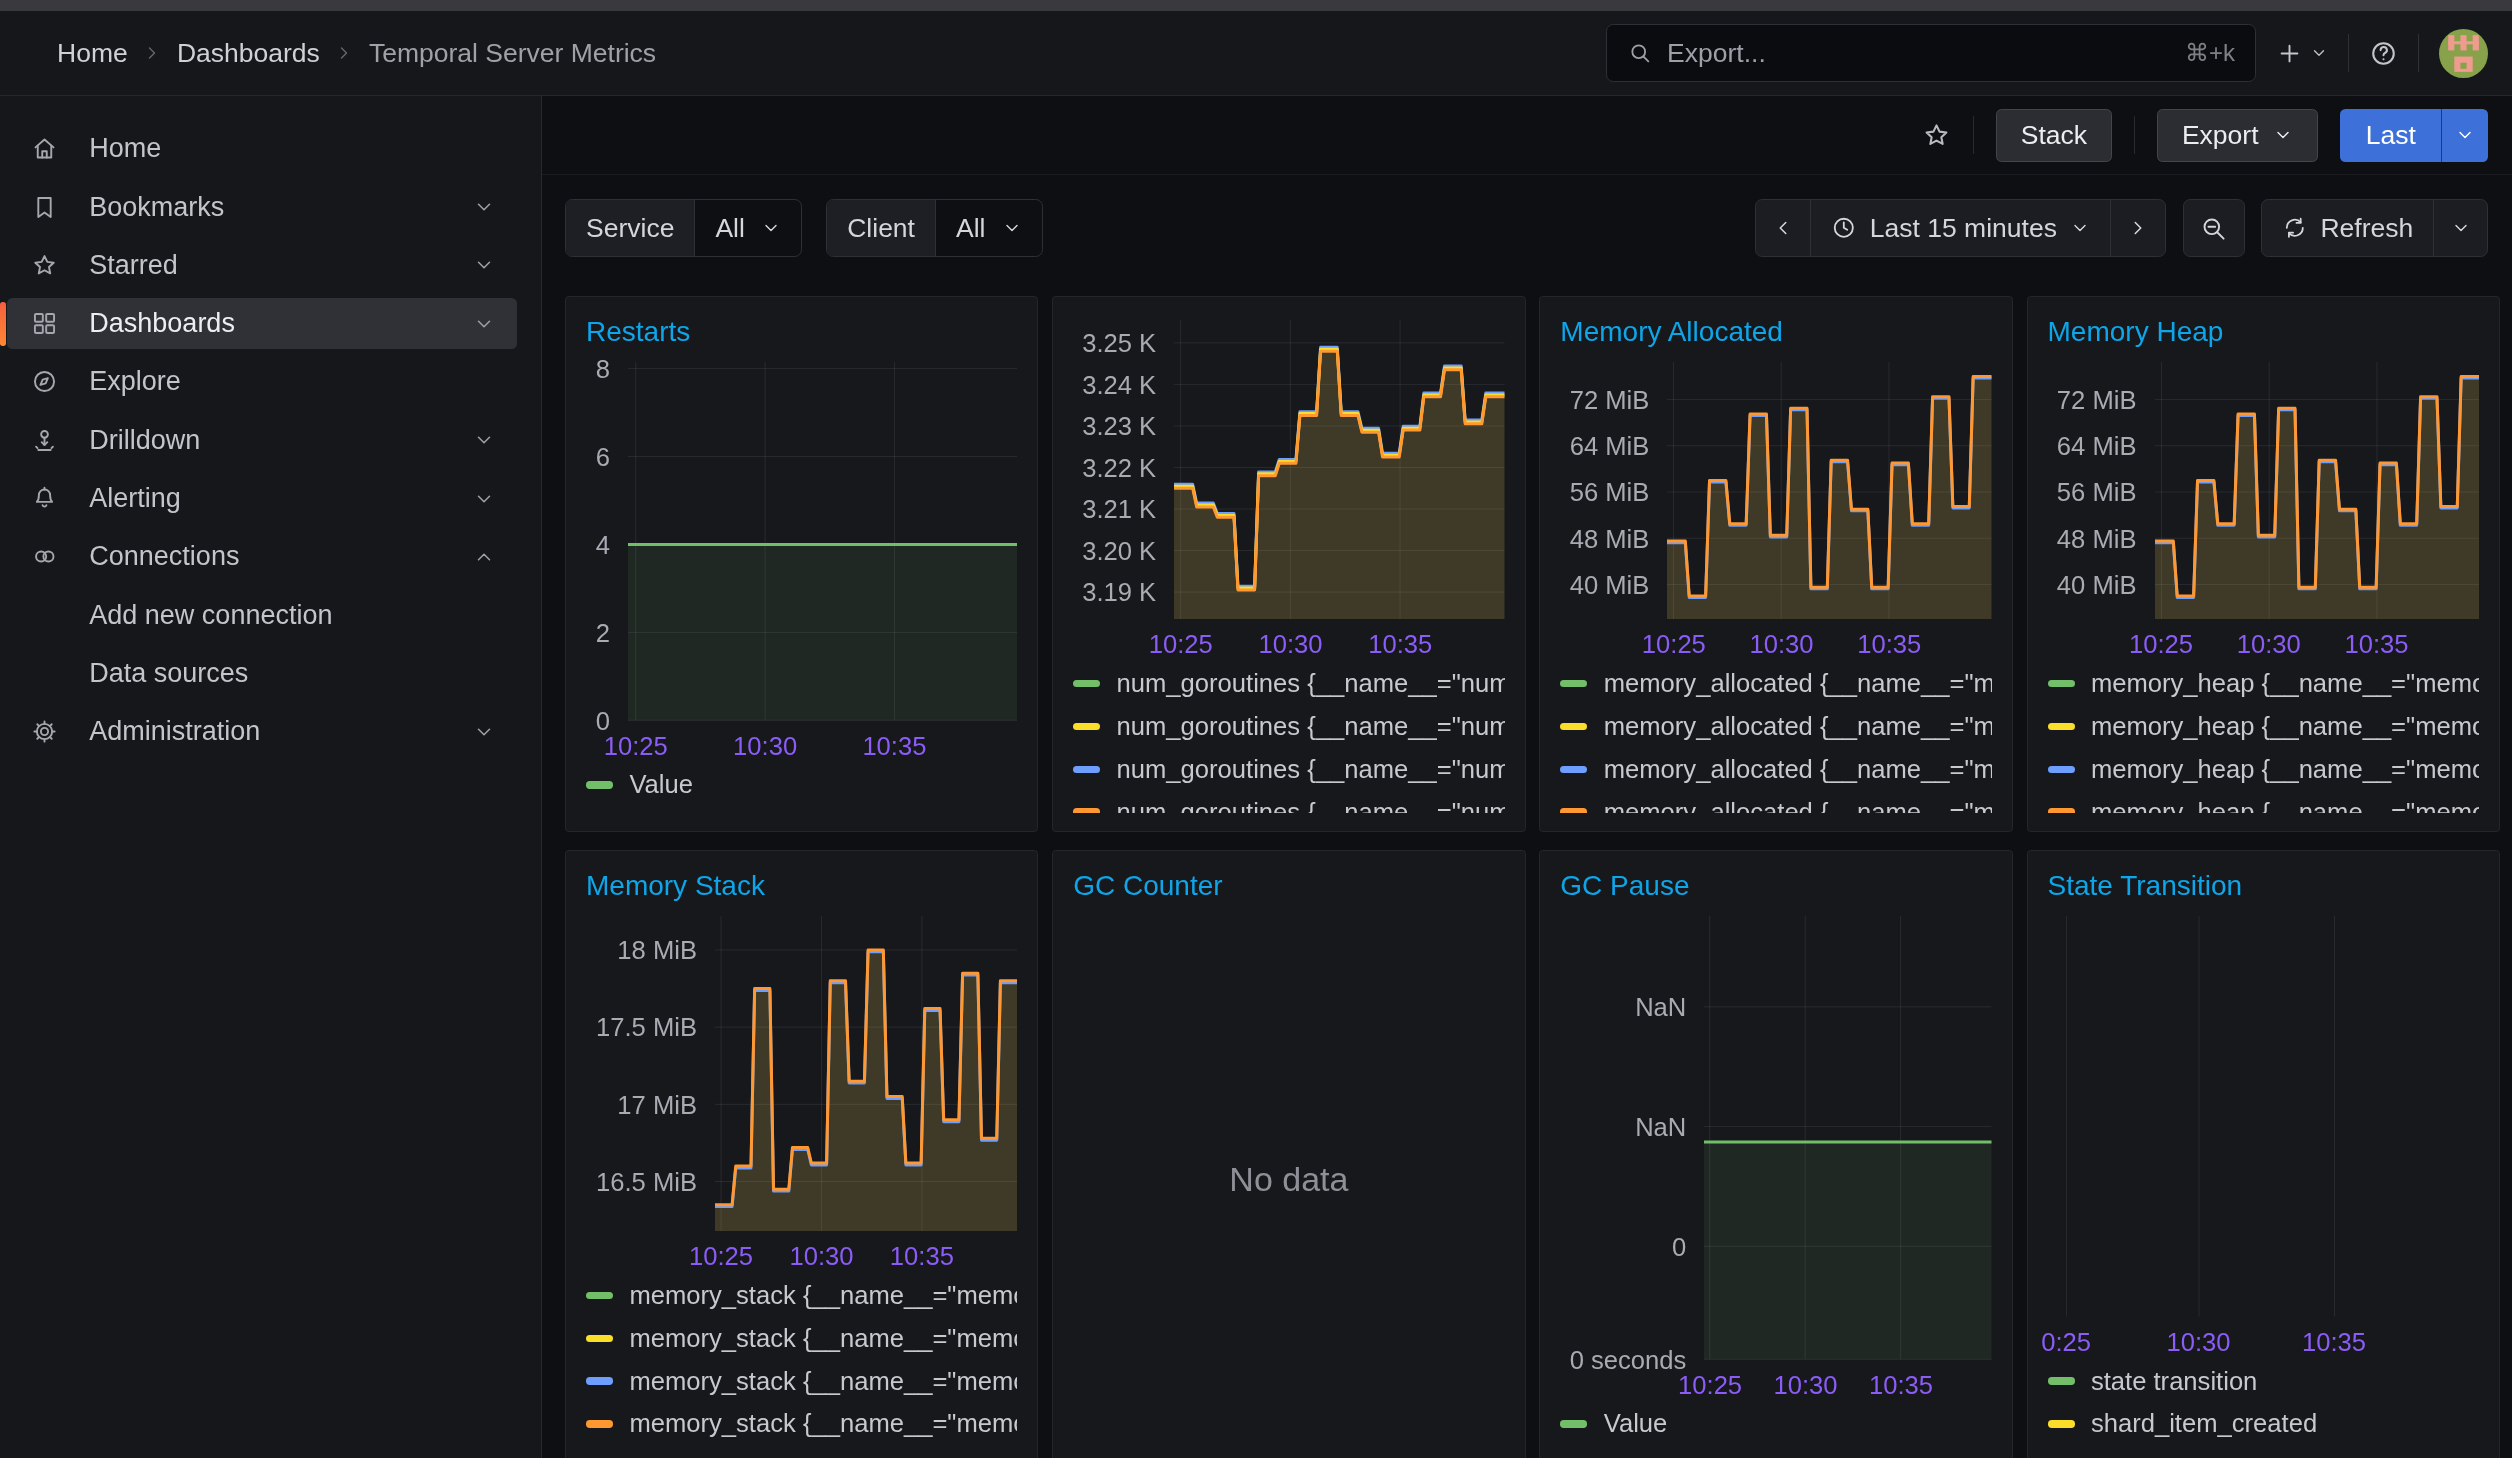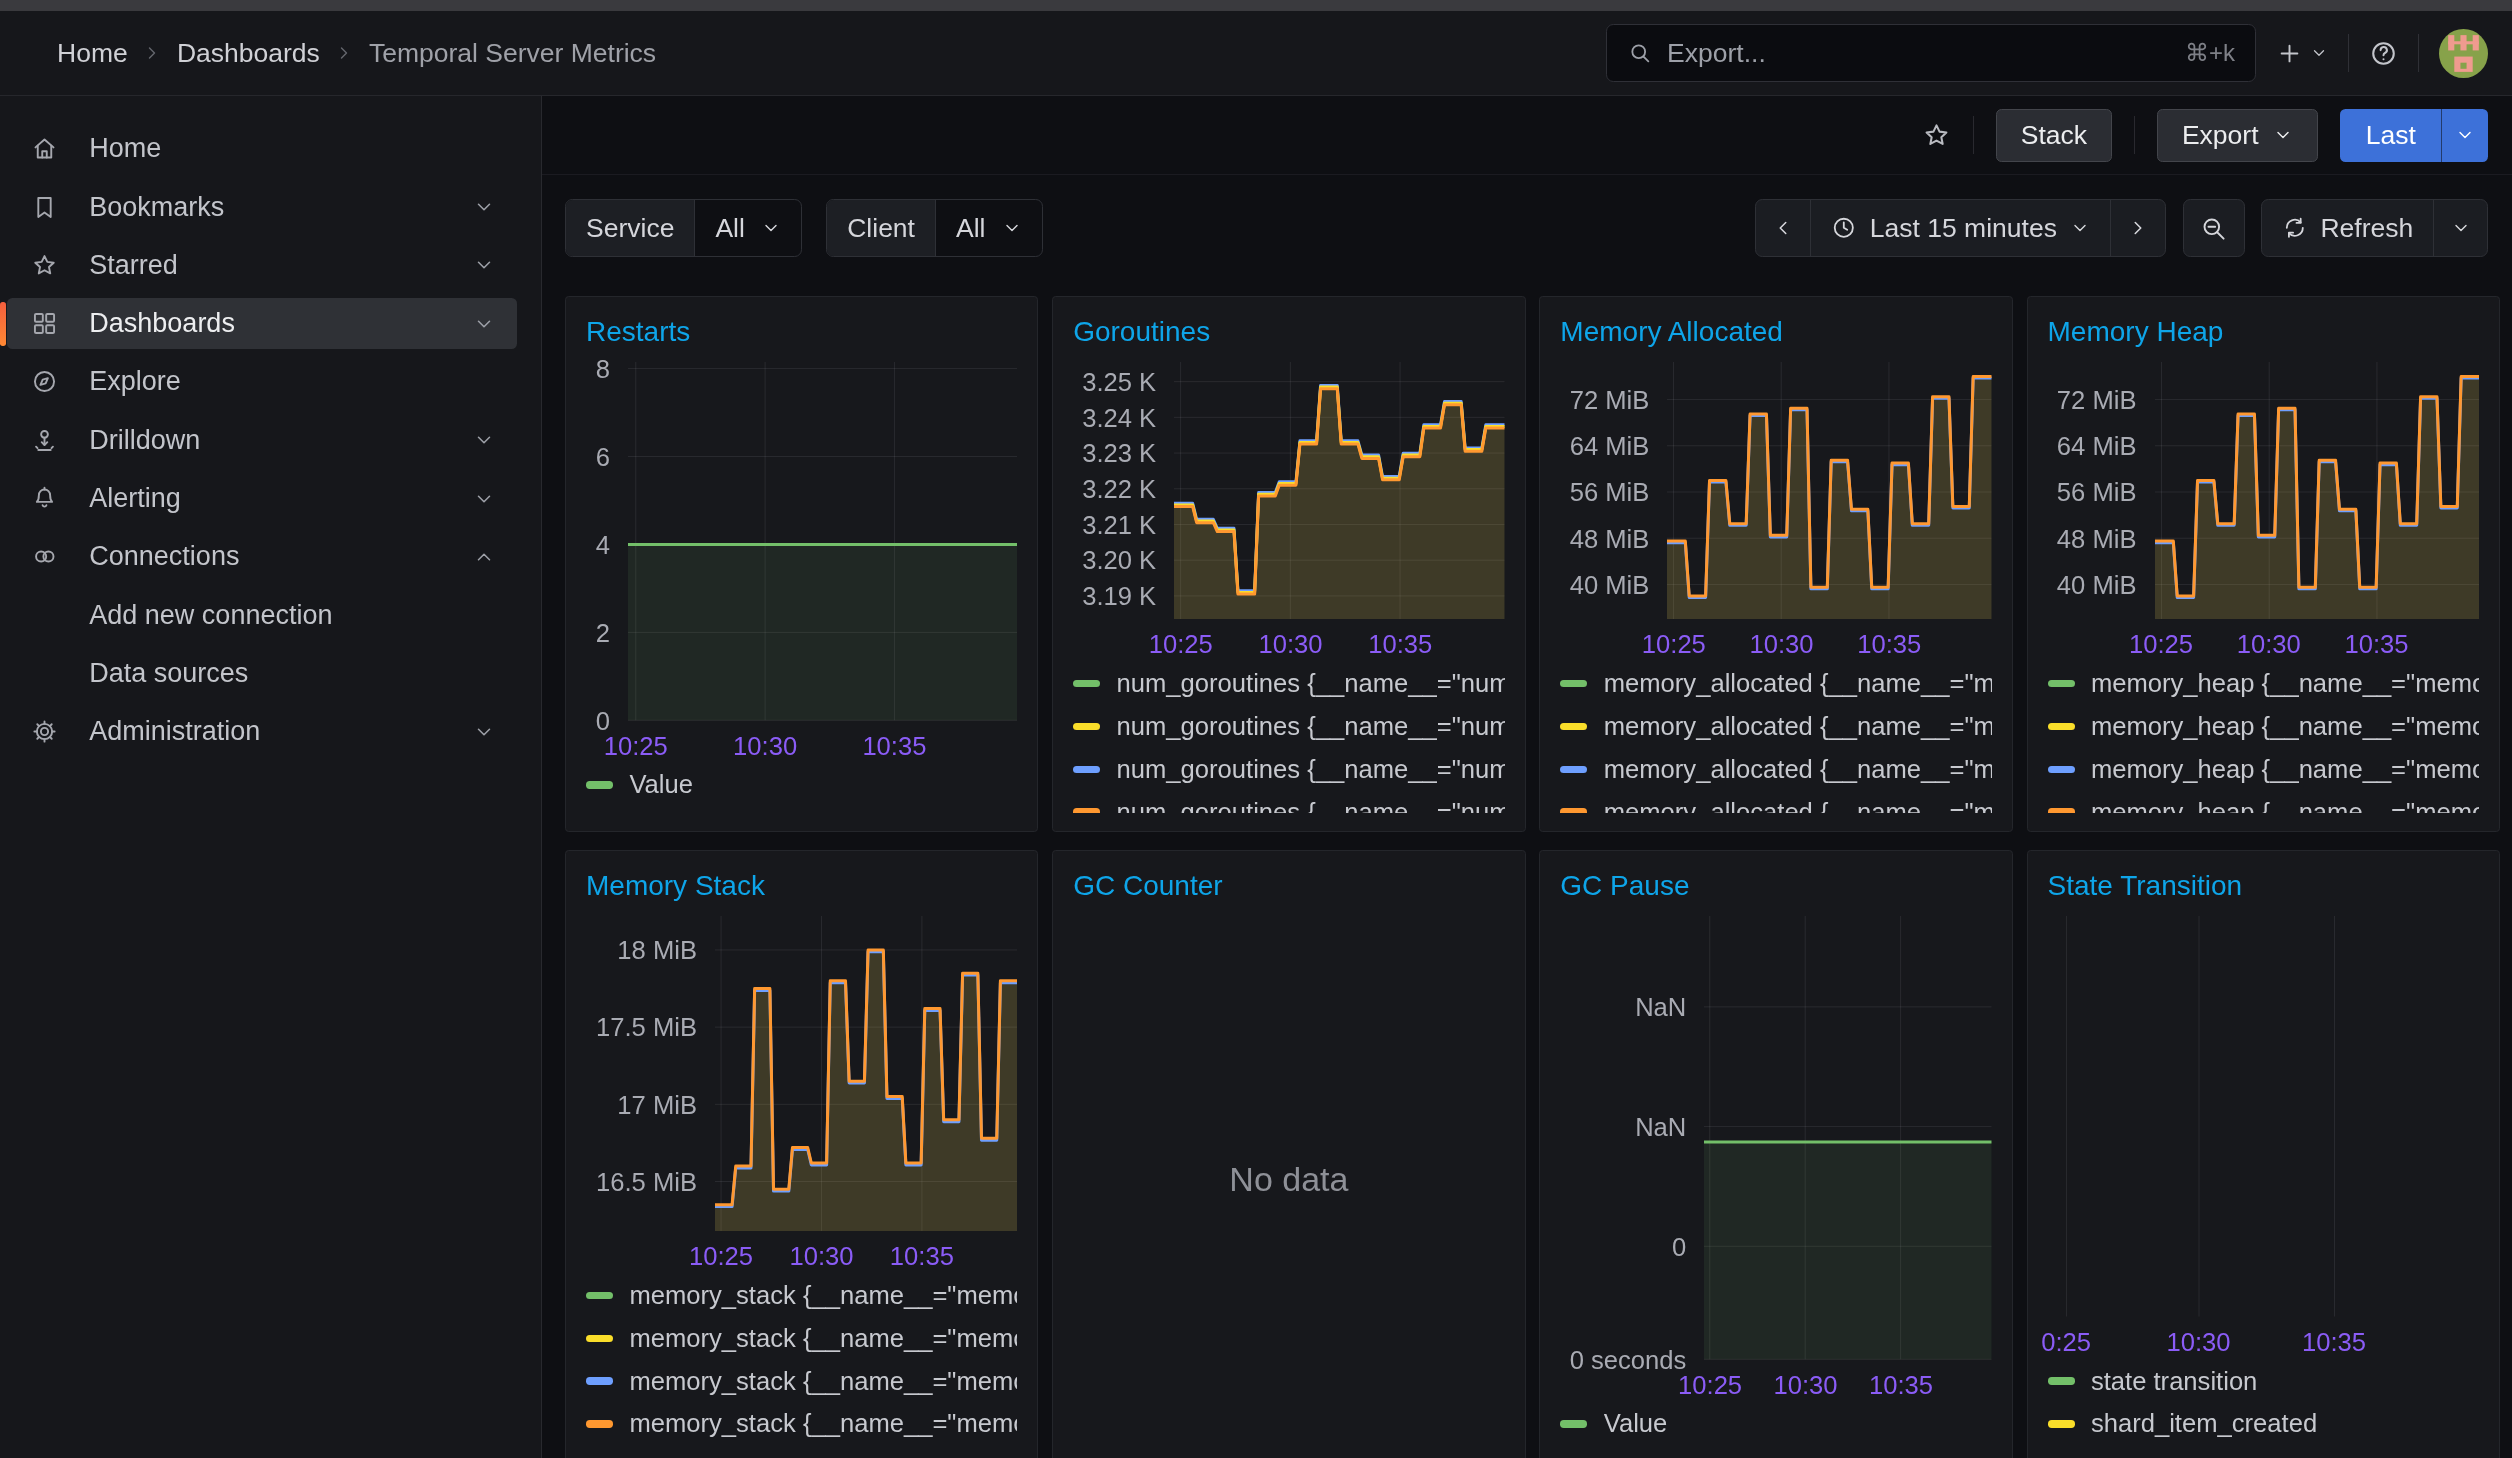--- a/index.html
+++ b/index.html
@@ -419,21 +419,20 @@
               </div>
               <div class="legend">
                 <div class="lrow">
                   <div class="ldash" style="background: rgb(115, 191, 105);"></div>
                   <div class="ltext">Value</div>
                 </div>
               </div>
             </div>
         </div>
         <div class="panel">
-          <div class="panel-title">Goroutines</div>
           <div class="chart">
               <div class="chart-grid" style="grid-template-columns: 101px 1fr; grid-template-rows: 1fr 42px;">
                 <div class="ycol">
                   <span class="ytick" style="top: 7.64%;">3.25 K</span>
                   <span class="ytick" style="top: 21.53%;">3.24 K</span>
                   <span class="ytick" style="top: 35.42%;">3.23 K</span>
                   <span class="ytick" style="top: 49.31%;">3.22 K</span>
                   <span class="ytick" style="top: 63.19%;">3.21 K</span>
                   <span class="ytick" style="top: 77.08%;">3.20 K</span>
                   <span class="ytick" style="top: 90.97%;">3.19 K</span>

